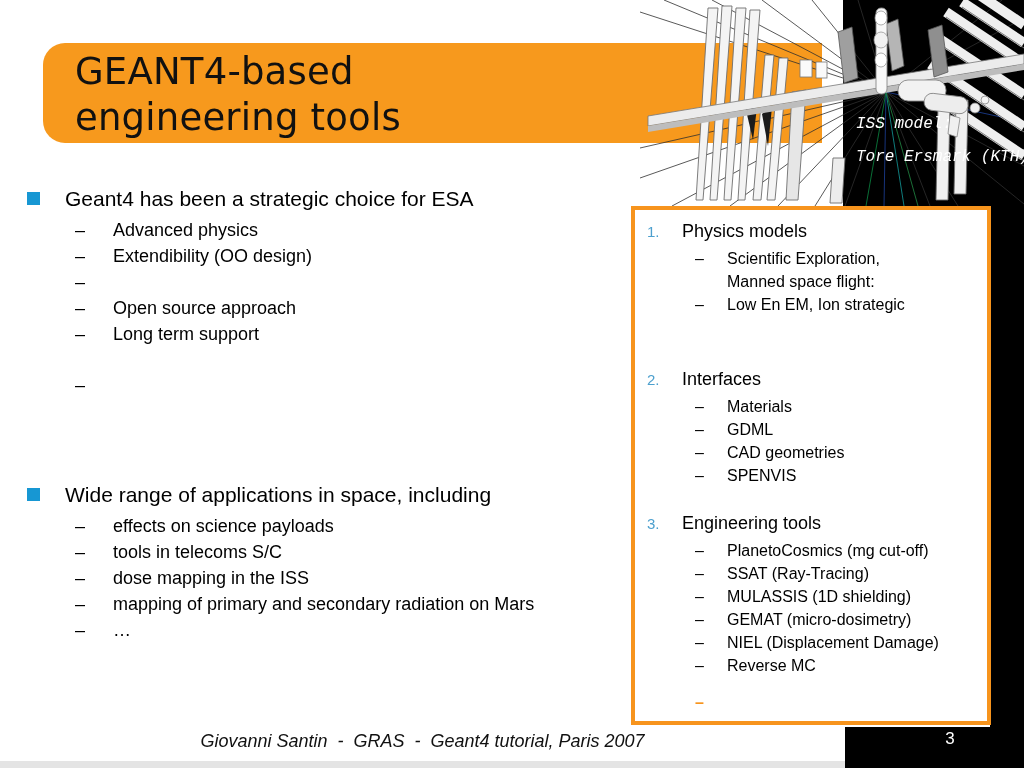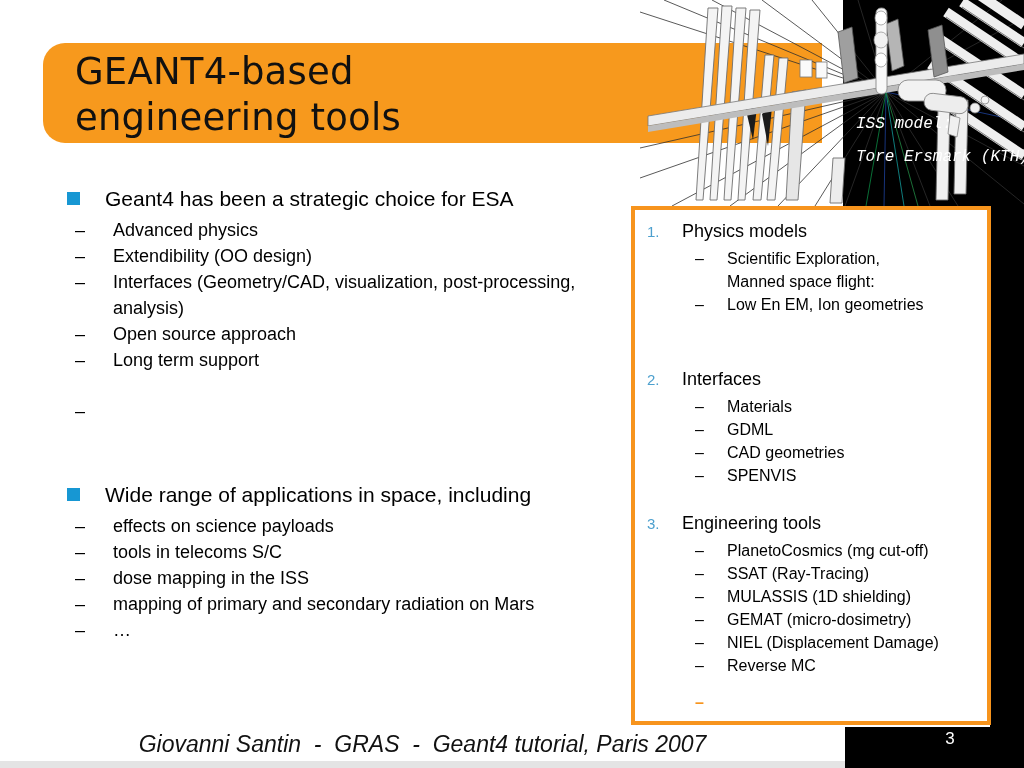--- a/index.html
+++ b/index.html
@@ -26,21 +26,21 @@
   .iss-caption{
     position:absolute;z-index:4;color:#fff;font-style:italic;font-size:16px;
     font-family:Liberation Mono, monospace;white-space:pre;
   }
   #iss-caption-1{left:856px;top:115px;}
   #iss-caption-2{left:856px;top:148px;}
   
   .section{position:absolute;left:0;width:648px;z-index:2;}
   #section-1{top:186px;}
   #section-2{top:482px;}
-  .sec-head{display:flex;align-items:flex-start;padding-left:27px;margin-left:40px;}
+  .sec-head{display:flex;align-items:flex-start;padding-left:27px;}
   .sq{width:13px;height:13px;background:#1797d3;margin:6px 25px 0 0;flex:0 0 13px;}
   .sec-head-text{font-size:21px;line-height:26px;color:#000;}
   .subs{list-style:none;margin:5px 0 0 0;padding:0 0 0 75px;}
   .subs li{display:flex;font-size:18px;line-height:26px;color:#000;}
   .subs .dash{flex:0 0 38px;}
   .subs .txt{white-space:pre-line;}
   li.gap-before{margin-top:25px;}
   
   #side-box{
     position:absolute;left:631px;top:206px;width:360px;height:519px;
@@ -57,21 +57,21 @@
   .box-subs li{display:flex;font-size:16px;line-height:23px;color:#000;}
   .box-subs .dash{flex:0 0 32px;}
   .box-subs .txt{white-space:pre-line;}
   #gras-item{display:flex;margin-top:15px;padding-left:60px;color:#f7941d;font-weight:bold;font-size:16px;line-height:21px;}
   #gras-item .dash{flex:0 0 32px;}
   #gras-line-1{white-space:pre;}
   #gras-line-2{padding-left:17px;}
   
   #footer{
     position:absolute;left:0;top:731px;width:845px;text-align:center;z-index:2;
-    font-size:23px;font-style:italic;color:#111;white-space:pre;
+    font-size:18px;font-style:italic;color:#111;white-space:pre;
   }
   #page-number{
     position:absolute;left:928px;top:729px;width:44px;text-align:center;z-index:2;
     color:#fff;font-size:17px;
   }
 </style>
 </head>
 <body>
 
 <div id="slide">
@@ -193,22 +193,20 @@
       <li>
           <span class="dash">–</span>
           <span class="txt">Advanced physics</span>
         </li>
       <li>
           <span class="dash">–</span>
           <span class="txt">Extendibility (OO design)</span>
         </li>
       <li>
           <span class="dash">–</span>
-          <span class="txt">Interfaces (Geometry/CAD, visualization, post-processing,
-analysis)</span>
         </li>
       <li>
           <span class="dash">–</span>
           <span class="txt">Open source approach</span>
         </li>
       <li>
           <span class="dash">–</span>
           <span class="txt">Long term support</span>
         </li>
       <li class="gap-before">
@@ -253,21 +251,21 @@
         <span class="box-head-text">Physics models</span>
       </div>
       <ul class="box-subs">
         <li>
             <span class="dash">–</span>
             <span class="txt">Scientific Exploration,
 Manned space flight:</span>
           </li>
         <li>
             <span class="dash">–</span>
-            <span class="txt">Low En EM, Ion geometries</span>
+            <span class="txt">Low En EM, Ion strategic</span>
           </li>
       </ul>
     </div>
     <div class="box-sec" id="box-sec-2">
       <div class="box-head">
         <span class="box-num">2.</span>
         <span class="box-head-text">Interfaces</span>
       </div>
       <ul class="box-subs">
         <li>

